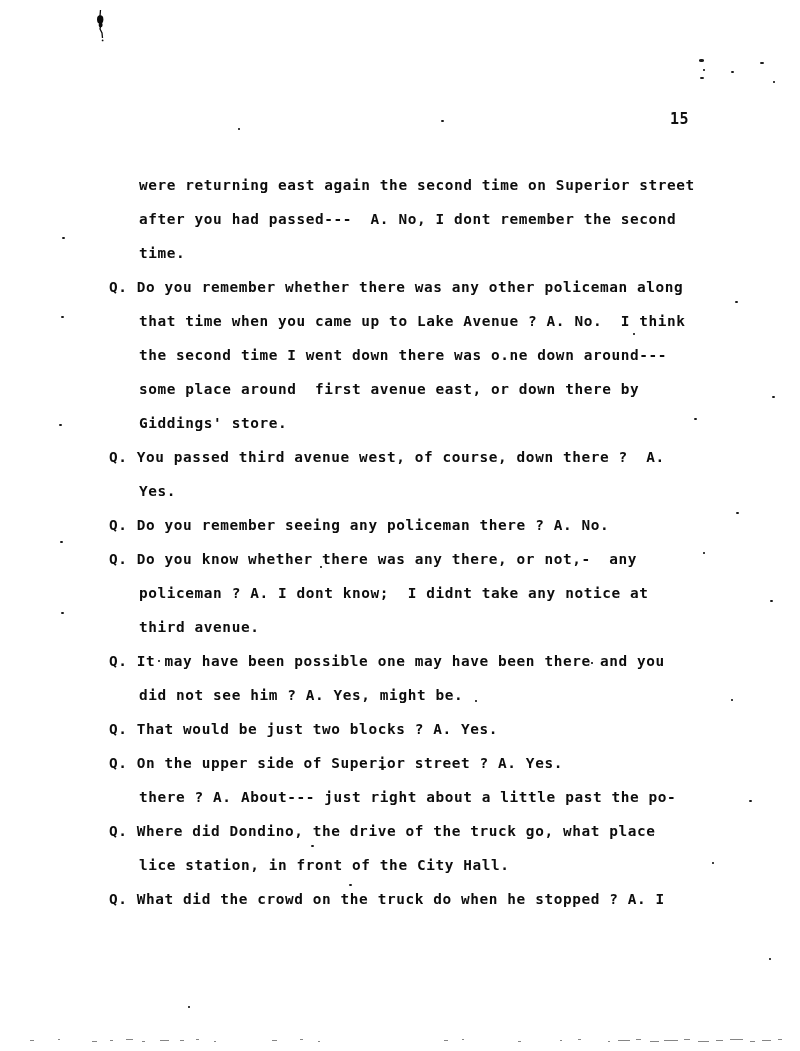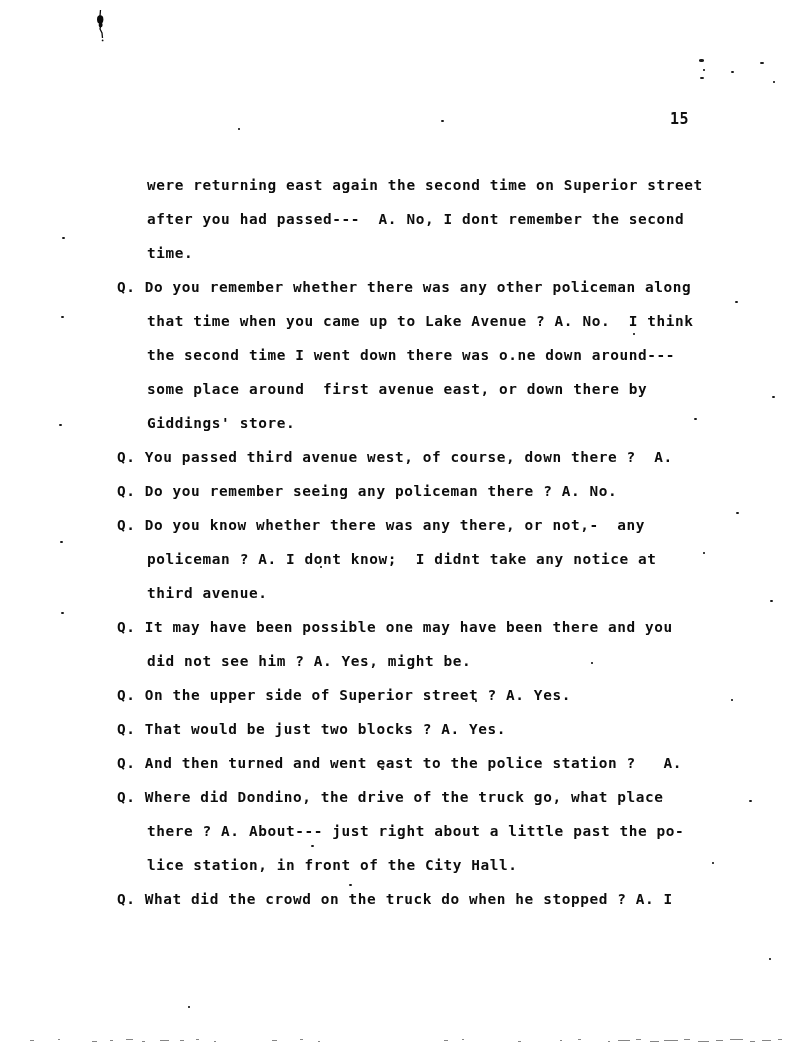--- a/index.html
+++ b/index.html
@@ -40,21 +40,21 @@
 
   
   .transcript {
     position: absolute;
     top: 168px;
     left: 105px;
     width: 680px;
   }
 
   .qa-block {
-    margin: 0 0 0 12px;
+    margin: 0 0 0 4px;
   }
 
   .line {
     display: block;
     white-space: pre;
     height: 34px;
     line-height: 34px;
     font-size: 14.4px;
     letter-spacing: 0.6px;
     color: #0d0d0d;
@@ -112,45 +112,45 @@
       </div>
       <div class="qa-block">
         <span class="line marker">Q. Do you remember whether there was any other policeman along</span>
         <span class="line cont">that time when you came up to Lake Avenue ? A. No.  I think</span>
         <span class="line cont">the second time I went down there was o.ne down around---</span>
         <span class="line cont">some place around  first avenue east, or down there by</span>
         <span class="line cont">Giddings' store.</span>
       </div>
       <div class="qa-block">
         <span class="line marker">Q. You passed third avenue west, of course, down there ?  A.</span>
+        <span class="line cont">Yes.</span>
       </div>
       <div class="qa-block">
         <span class="line marker">Q. Do you remember seeing any policeman there ? A. No.</span>
       </div>
       <div class="qa-block">
         <span class="line marker">Q. Do you know whether there was any there, or not,-  any</span>
         <span class="line cont">policeman ? A. I dont know;  I didnt take any notice at</span>
         <span class="line cont">third avenue.</span>
       </div>
       <div class="qa-block">
         <span class="line marker">Q. It may have been possible one may have been there and you</span>
         <span class="line cont">did not see him ? A. Yes, might be.</span>
       </div>
       <div class="qa-block">
+        <span class="line marker">Q. That would be just two blocks ? A. Yes.</span>
+      </div>
+      <div class="qa-block">
         <span class="line marker">Q. On the upper side of Superior street ? A. Yes.</span>
       </div>
       <div class="qa-block">
-        <span class="line marker">Q. That would be just two blocks ? A. Yes.</span>
-      </div>
-      <div class="qa-block">
-        <span class="line marker">Q. And then turned and went east to the police station ?   A.</span>
-      </div>
-      <div class="qa-block">
+      </div>
+      <div class="qa-block">
+        <span class="line cont">there ? A. About--- just right about a little past the po-</span>
         <span class="line marker">Q. Where did Dondino, the drive of the truck go, what place</span>
-        <span class="line cont">there ? A. About--- just right about a little past the po-</span>
         <span class="line cont">lice station, in front of the City Hall.</span>
       </div>
       <div class="qa-block">
         <span class="line marker">Q. What did the crowd on the truck do when he stopped ? A. I</span>
       </div>
     </div>
 
   <div class="bottom-edge">
     <svg width="800" height="6" viewBox="0 0 800 6" xmlns="http://www.w3.org/2000/svg">
       <g fill="#222">

